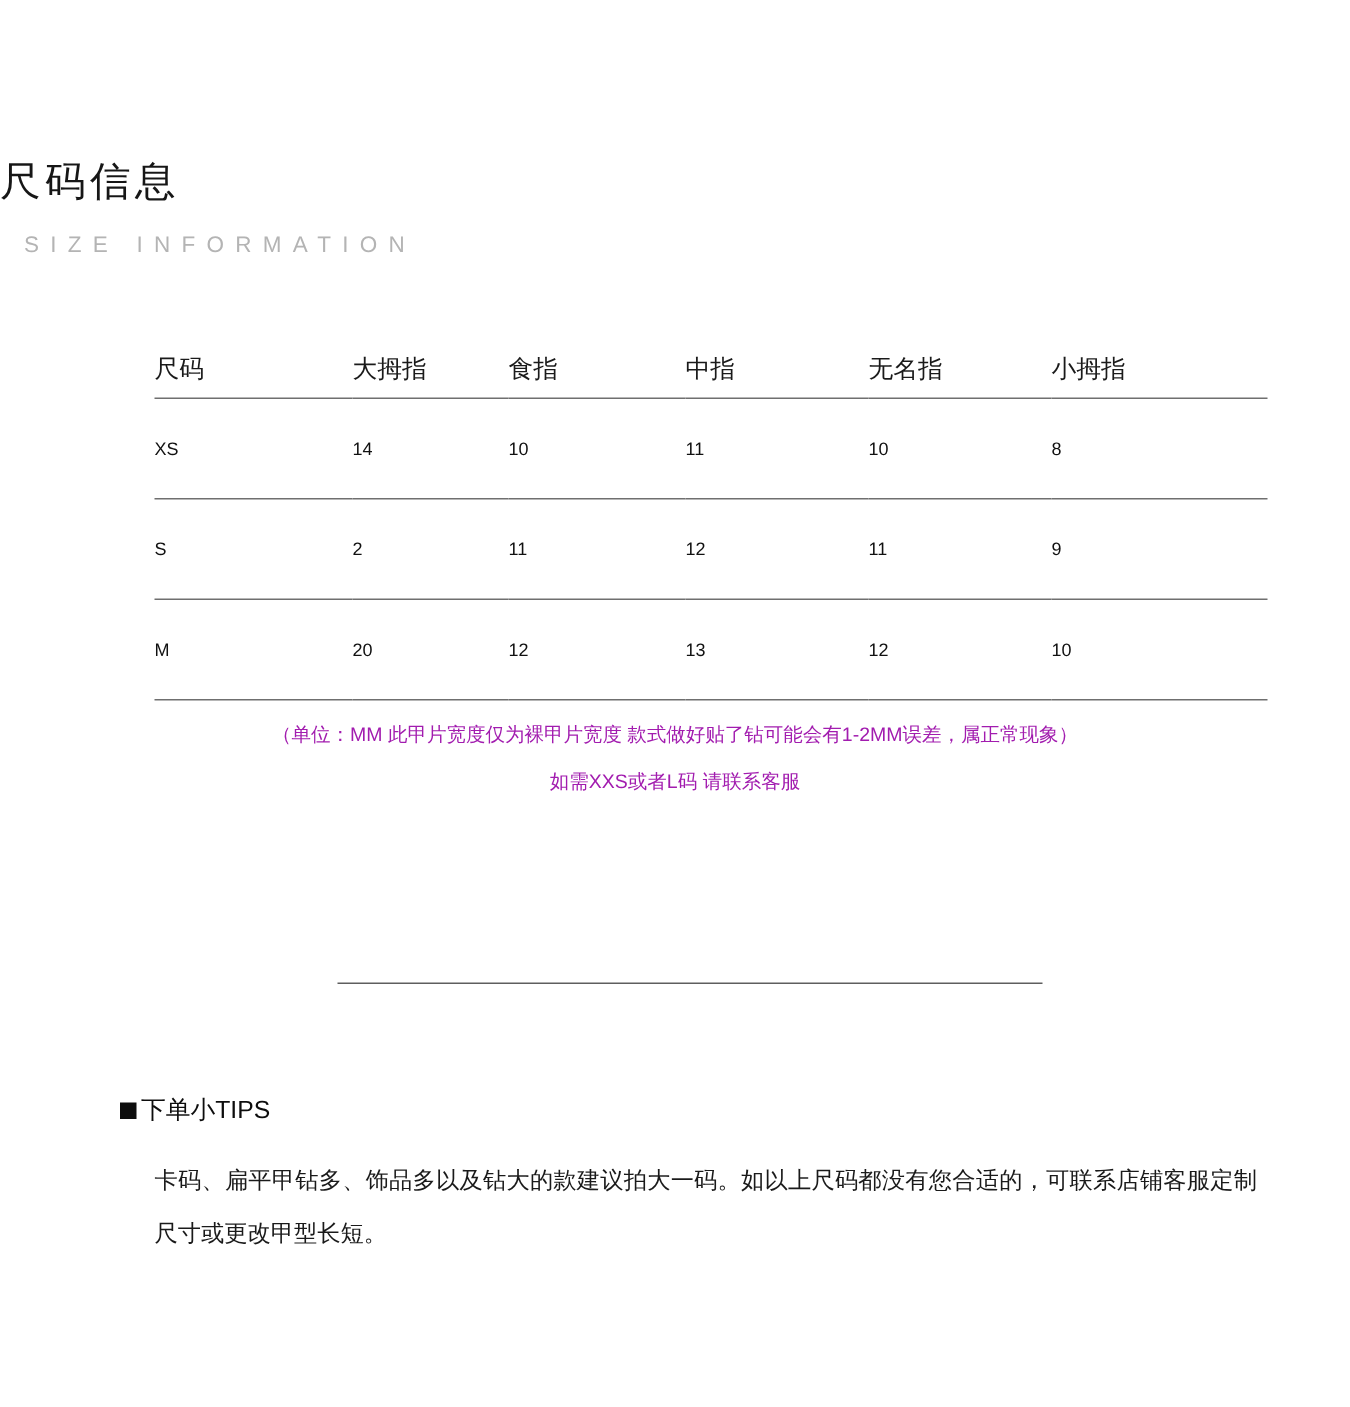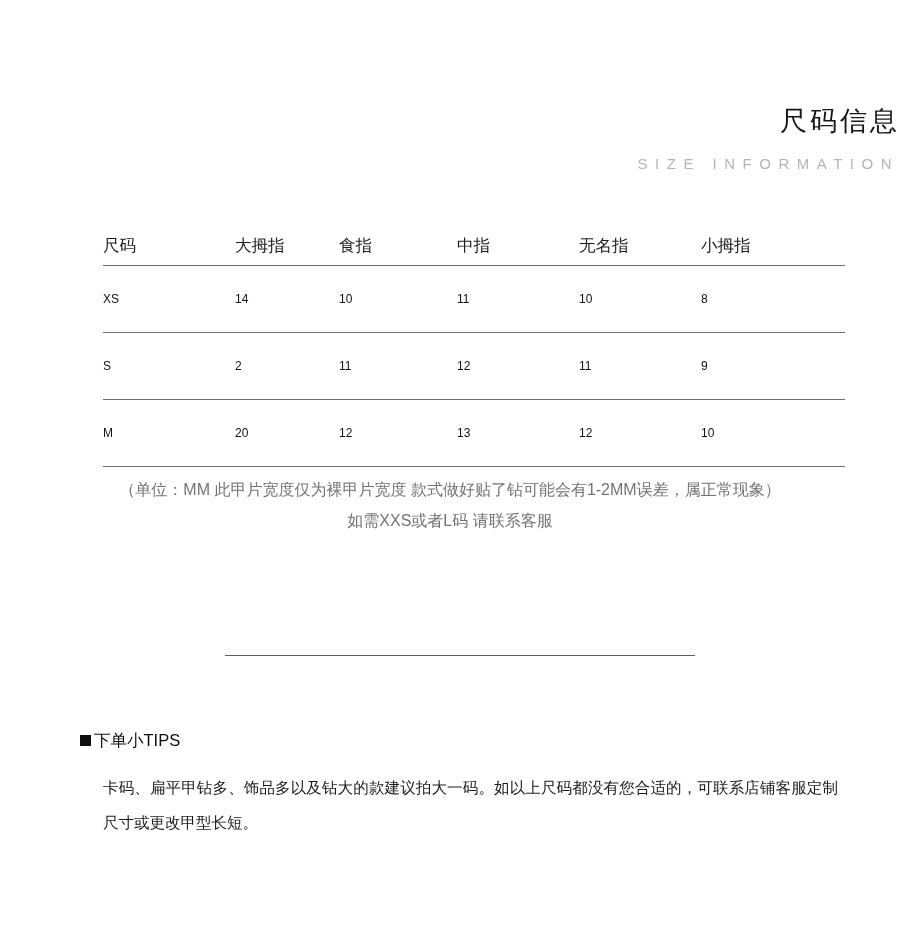--- a/index.html
+++ b/index.html
@@ -22,32 +22,32 @@
     width: 900px;
     height: 938px;
   }
 
   
   .heading {
     position: absolute;
     left: 0;
     top: 104px;
     width: 900px;
-    text-align: right;
+    text-align: left;
   }
   .title {
     font-size: 27px;
     font-weight: 500;
     letter-spacing: 3px;
     color: #161616;
     line-height: 34px;
     margin: 0;
   }
   .subtitle {
-    margin: 1px;
+    margin: 16px;
     margin-top: 16px;
     font-size: 15px;
     font-weight: 400;
     letter-spacing: 7.5px;
     color: #b4b4b4;
     line-height: 20px;
   }
 
   
   .size-table-wrap {
@@ -96,23 +96,23 @@
 
   
   .notes {
     position: absolute;
     left: 0;
     top: 474px;
     width: 900px;
     text-align: center;
   }
   .note-line {
-    font-size: 16px;
+    font-size: 13px;
     line-height: 31px;
-    color: #737373;
+    color: #a21caf;
     margin: 0;
   }
 
   
   .divider {
     position: absolute;
     left: 225px;
     top: 655px;
     width: 470px;
     height: 0;

